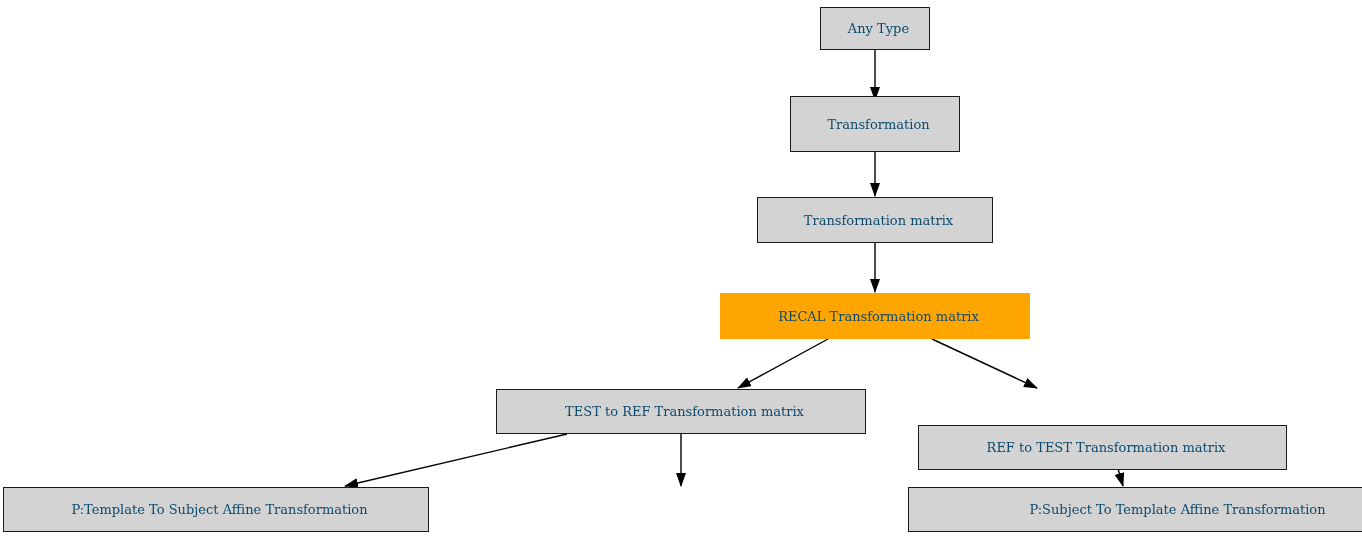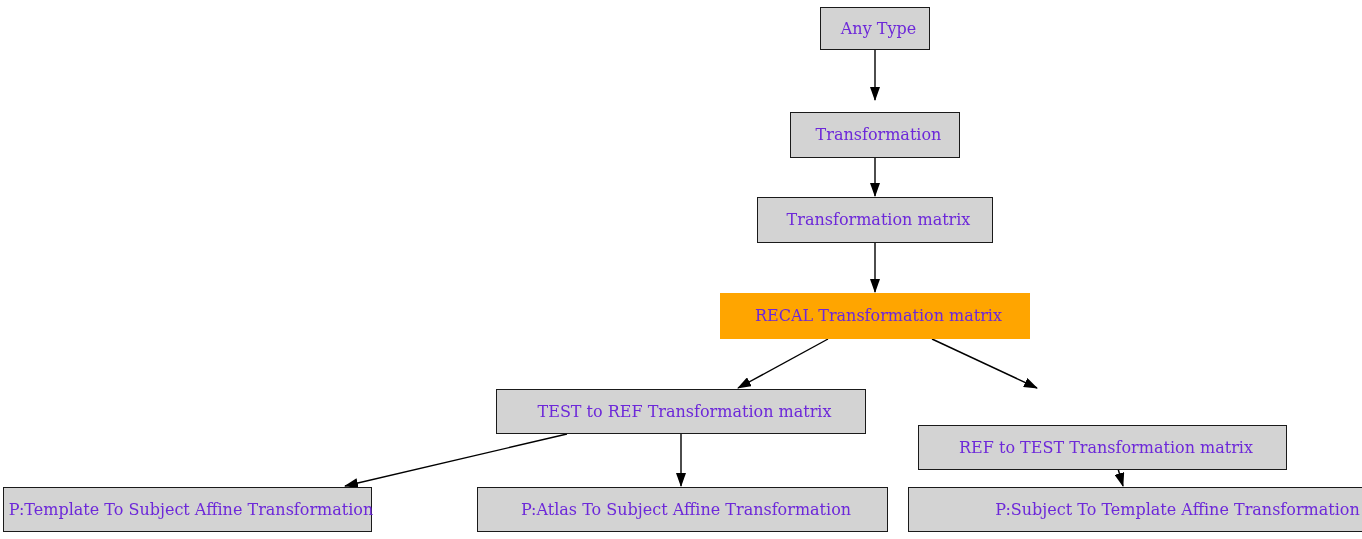--- a/index.html
+++ b/index.html
@@ -24,22 +24,22 @@
     pointer-events: none;
   }
   .node {
     position: absolute;
     box-sizing: border-box;
     display: flex;
     align-items: center;
     justify-content: center;
     background: #d3d3d3;
     border: 1.5px solid #1a1a1a;
-    color: #6d28d9;
-    font-size: 16px;
+    color: #0c4a6e;
+    font-size: 13px;
     white-space: nowrap;
     line-height: 1;
     padding-left: 7px;
   }
   .node.highlight {
     background: #ffa500;
     border: none;
   }
 </style>
 </head>
@@ -61,38 +61,35 @@
         <line x1="932" y1="339" x2="1037" y2="388" stroke="#000000" stroke-width="1.4" marker-end="url(#arrowhead)"></line>
         <line x1="567" y1="434" x2="345" y2="486" stroke="#000000" stroke-width="1.4" marker-end="url(#arrowhead)"></line>
         <line x1="681" y1="434" x2="681" y2="486" stroke="#000000" stroke-width="1.4" marker-end="url(#arrowhead)"></line>
         <line x1="1108" y1="434" x2="1123" y2="486" stroke="#000000" stroke-width="1.4" marker-end="url(#arrowhead)"></line>
       </g>
   </svg>
 
   <div class="node" style="left: 820px; top: 7px; width: 110px; height: 43px;">
       <span>Any Type</span>
     </div>
-  <div class="node" style="left: 790px; top: 112px; width: 170px; height: 46px;">
+  <div class="node" style="left: 790px; top: 96px; width: 170px; height: 56px;">
       <span>Transformation</span>
     </div>
   <div class="node highlight" style="left: 720px; top: 293px; width: 310px; height: 46px;">
       <span>RECAL Transformation matrix</span>
     </div>
   <div class="node" style="left: 757px; top: 197px; width: 236px; height: 46px;">
       <span>Transformation matrix</span>
     </div>
   <div class="node" style="left: 496px; top: 389px; width: 370px; height: 45px;">
       <span>TEST to REF Transformation matrix</span>
     </div>
   <div class="node" style="left: 918px; top: 389px; width: 369px; height: 45px; margin-top: 36px;">
       <span>REF to TEST Transformation matrix</span>
     </div>
-  <div class="node" style="left: 3px; top: 487px; width: 369px; height: 45px;">
+  <div class="node" style="left: 3px; top: 487px; width: 426px; height: 45px;">
       <span>P:Template To Subject Affine Transformation</span>
-    </div>
-  <div class="node" style="left: 477px; top: 487px; width: 411px; height: 45px;">
-      <span>P:Atlas To Subject Affine Transformation</span>
     </div>
   <div class="node" style="left: 908px; top: 487px; width: 532px; height: 45px;">
       <span>P:Subject To Template Affine Transformation</span>
     </div>
 
 </div>
 
 </body></html>

